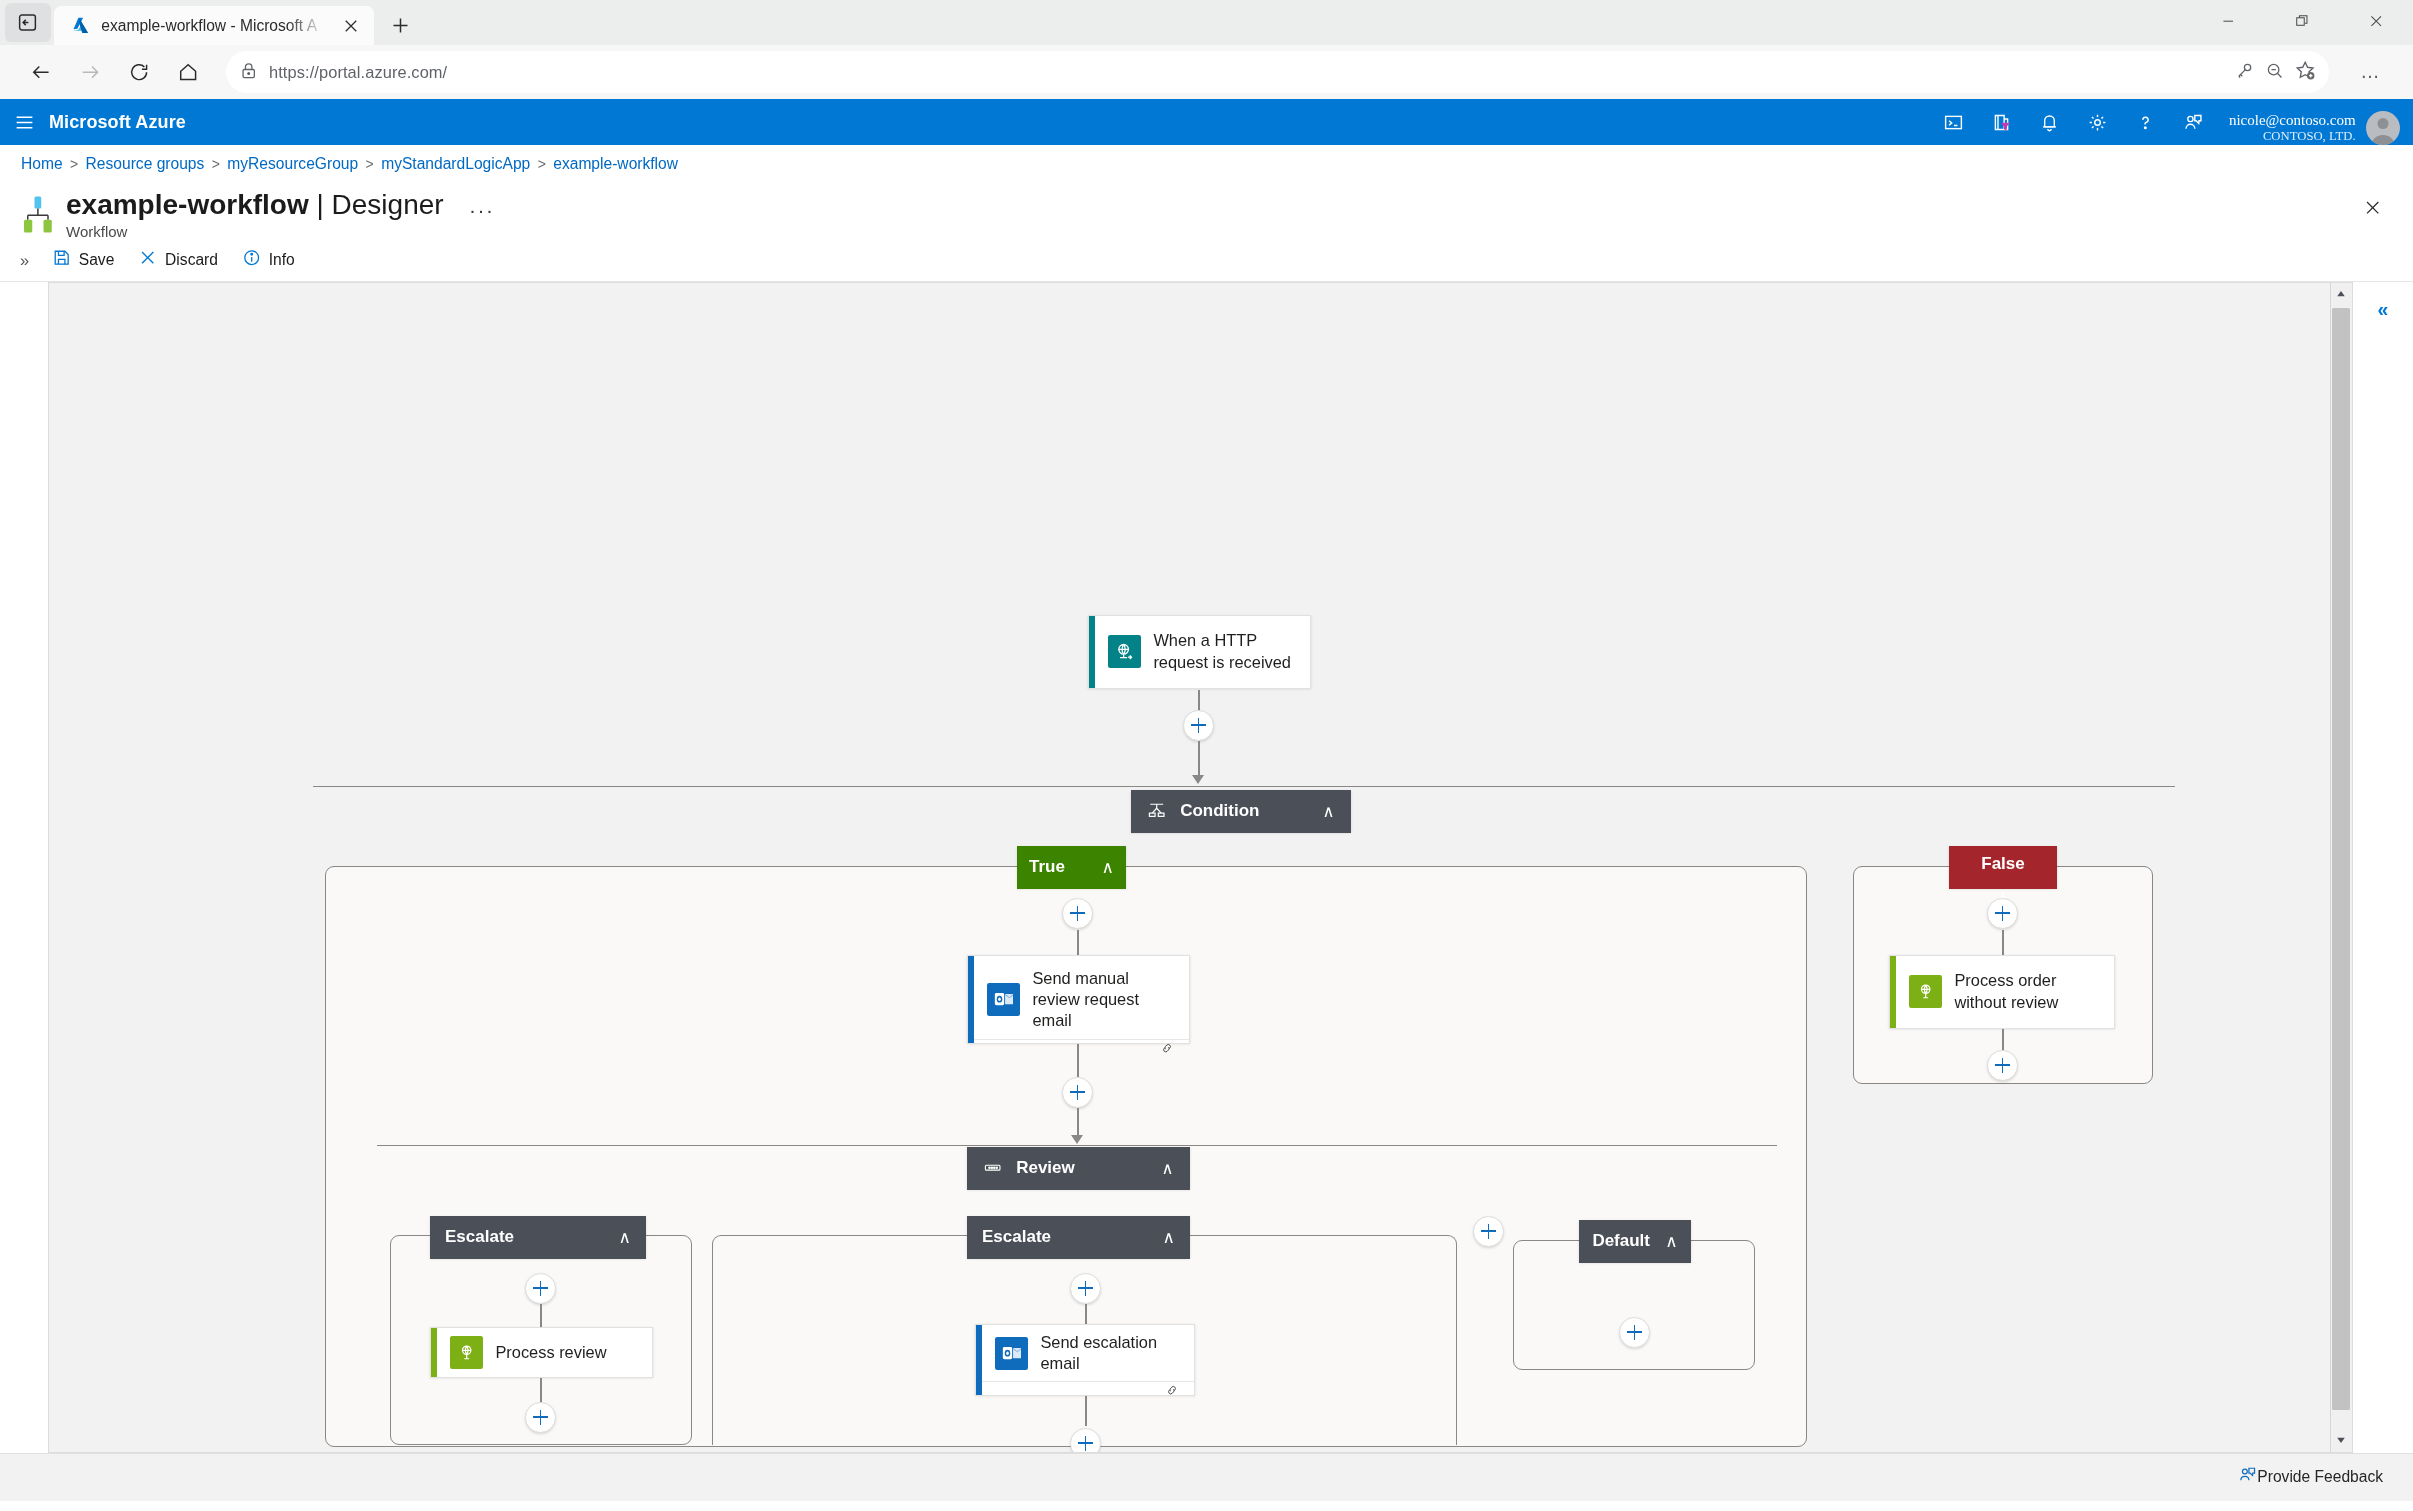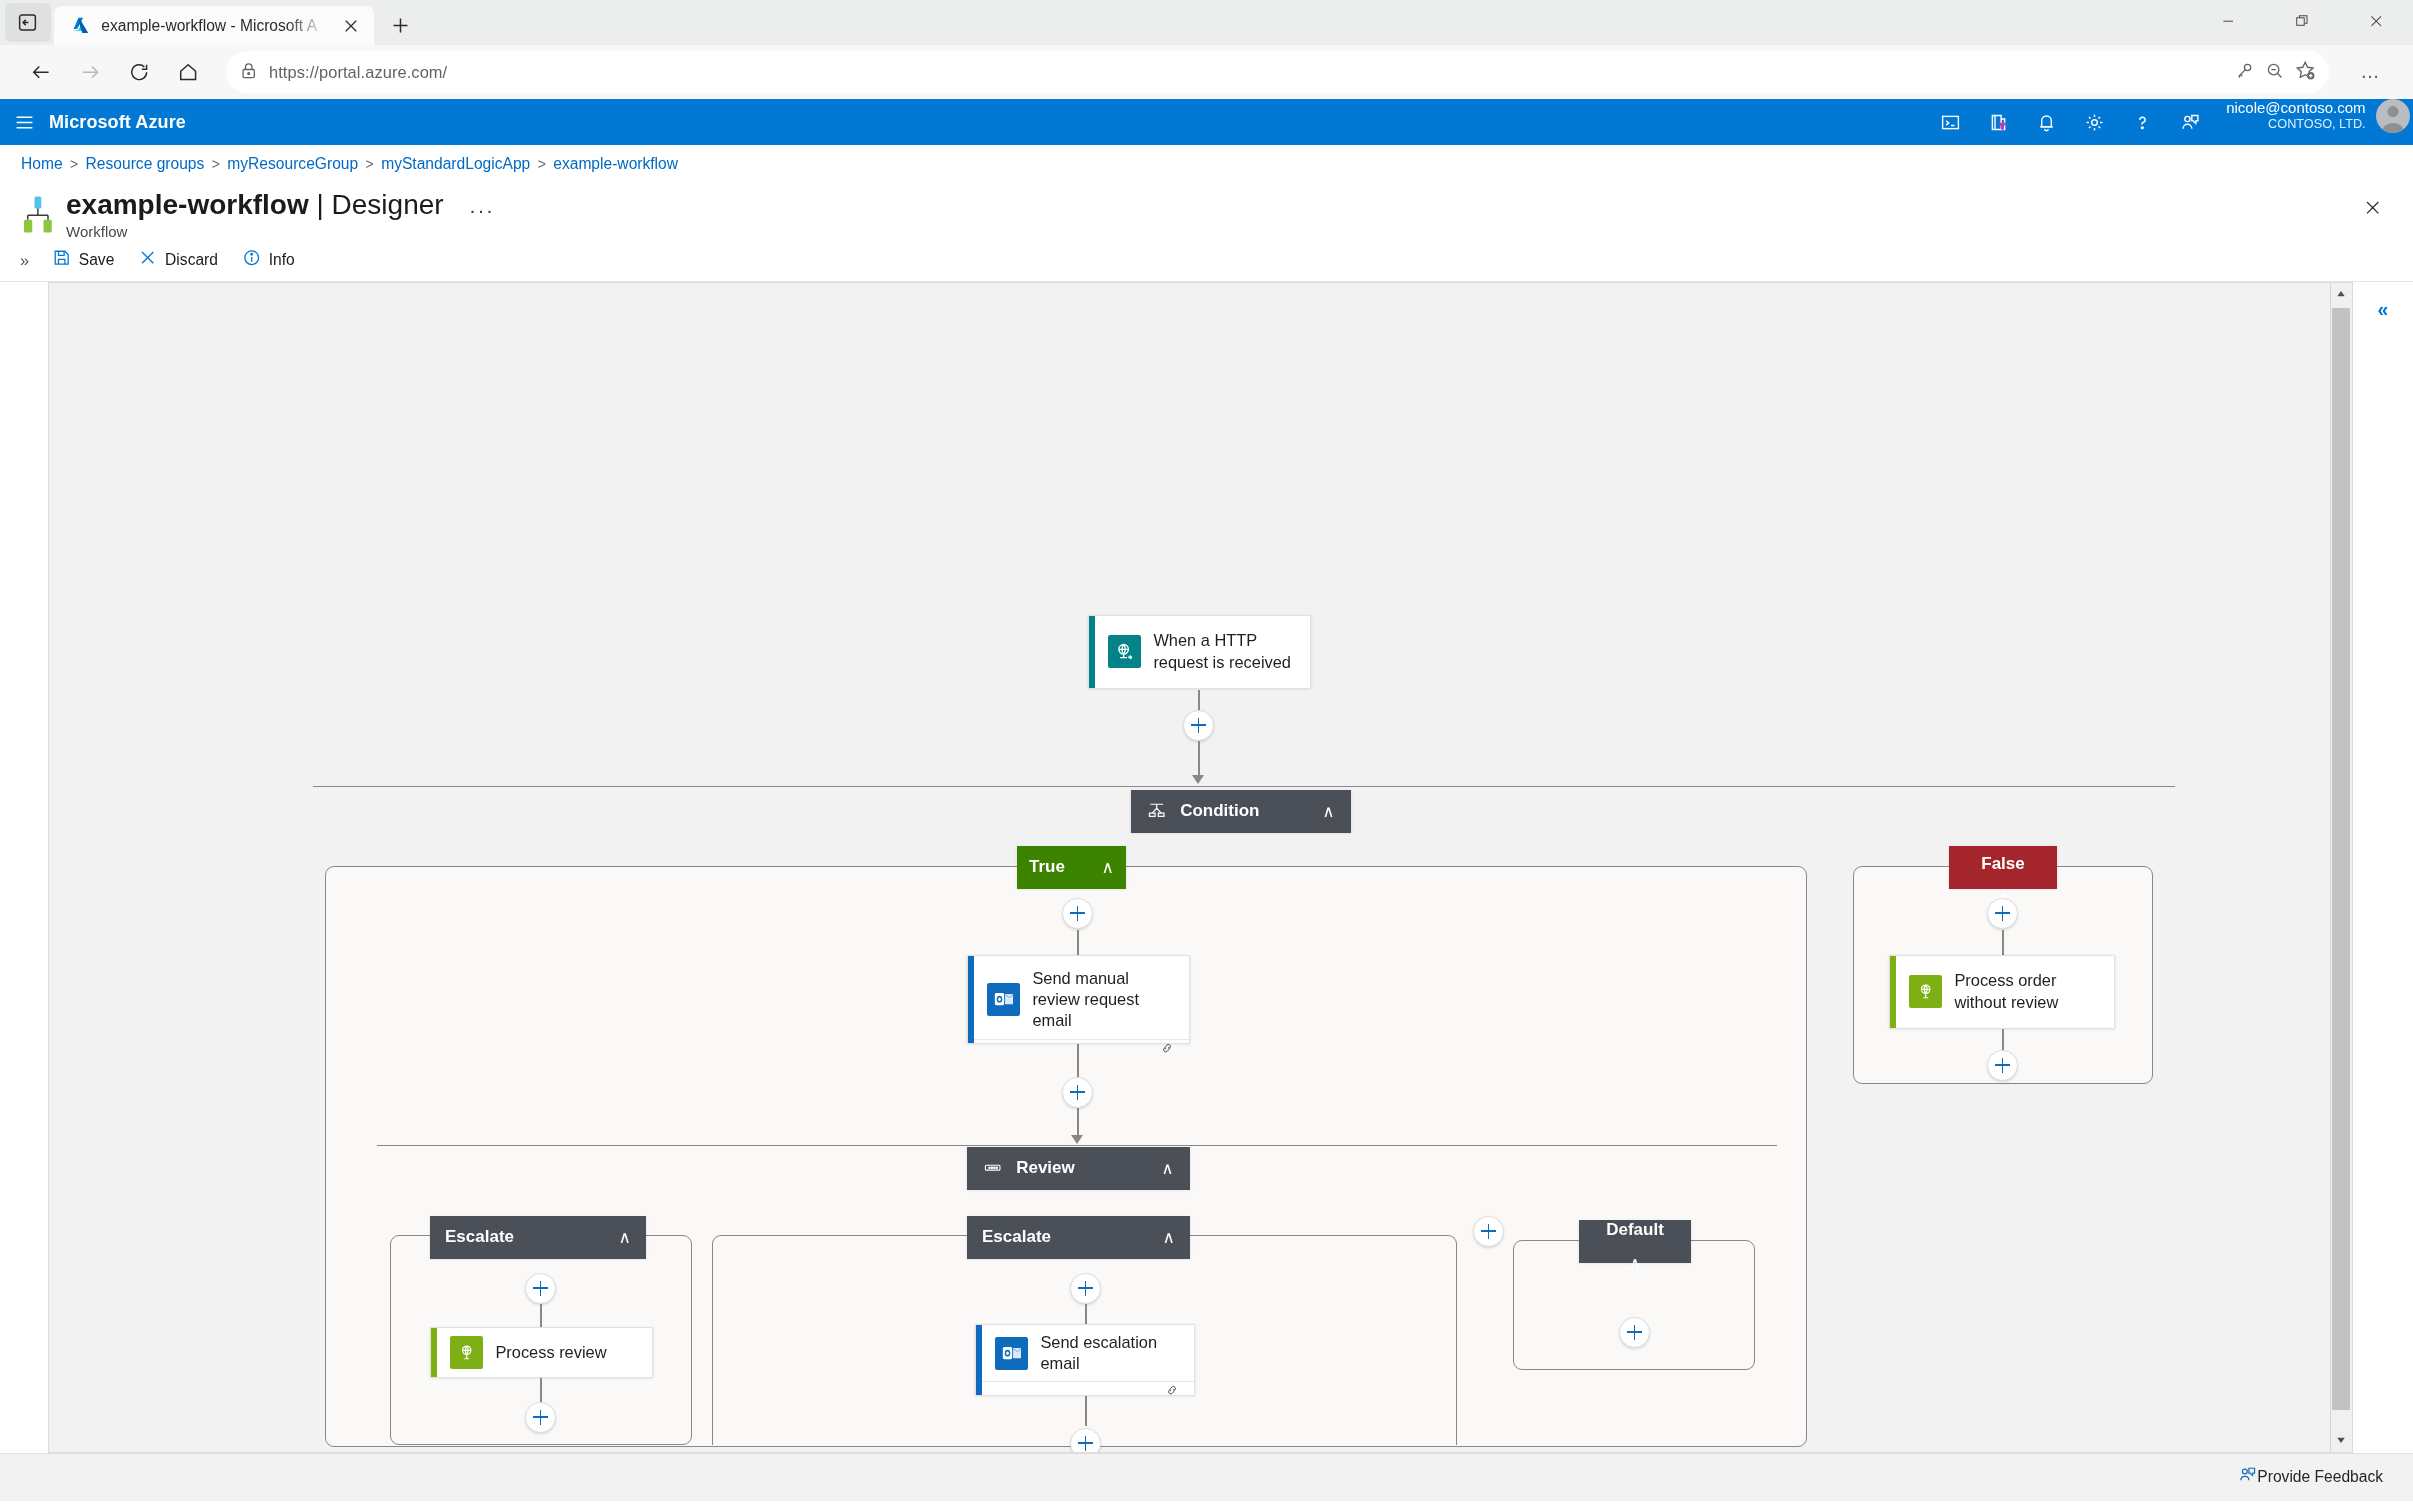--- a/index.html
+++ b/index.html
@@ -66,21 +66,21 @@
   }
   .hamburger { width: 49px; display: flex; align-items:center; justify-content:center; }
   .azure-brand { font-size: 18px; font-weight: 600; letter-spacing: 0.1px; }
   .azure-search {
     position: absolute; left: 790px; width: 886px; height: 30px;
     background: rgba(255,255,255,.25); display: flex; align-items: center;
     padding: 0 10.4px; gap: 9px;
   }
   .azure-search-ph { font-size: 15px; color: #f0f6fc; }
   .azure-right {
-    position: absolute; right: 3px; display: flex; align-items: flex-start; gap: 3px;
+    position: absolute; right: 13px; display: flex; align-items: flex-end; gap: 3px; font-family: Liberation Serif, serif;
   }
   .az-icon-btn { width: 45px; height: 46px; display:flex; align-items:center; justify-content:center; }
   .az-user { display: flex; align-items: center; gap: 10.4px; padding-left: 10.4px; }
   .az-user-lines { text-align: right; line-height: 1.22; }
   .az-user-email { font-size: 15px; }
   .az-user-org { font-size: 12.7px; color: #dfeefc; }
   .az-avatar {
     width: 34px; height: 34px; border-radius: 50%;
     background: #b9bcc0; display:flex; align-items:flex-end; justify-content:center;
     overflow: hidden;
@@ -579,21 +579,21 @@
         </span>
       </div>
     </div>
 
     <div class="vline" style="left:1036px; top:1113px; height:30px;"></div>
     <div class="plus-btn" style="left:1021px; top:1145px;"></div>
 
     <div class="plus-btn" style="left:1424px; top:933px;"></div>
 
     <div class="scope-box rounded" style="left:1464px; top:957px; width:242px; height:130px;"></div>
-    <div class="scope-header" style="left:1530px; top:937px; width:112px; justify-content:space-between; padding:0 13.4px;flex-direction:column;">
+    <div class="scope-header" style="left:1530px; top:937px; width:112px; justify-content:space-between; padding:0 13.4px;">
       <span>Default</span>
       <span style="font-weight:400;">∧</span>
     </div>
     <div class="plus-btn" style="left:1570px; top:1034px;"></div>
 
     <div class="scope-box rounded" style="left:1804px; top:583px; width:300px; height:218px;"></div>
     <div class="scope-header red" style="left:1900px; top:563px; width:108px; justify-content:space-between; padding:8px 12px;flex-direction:column;">
       <span>False</span>
       <span style="font-weight:400;">∧</span>
     </div>

